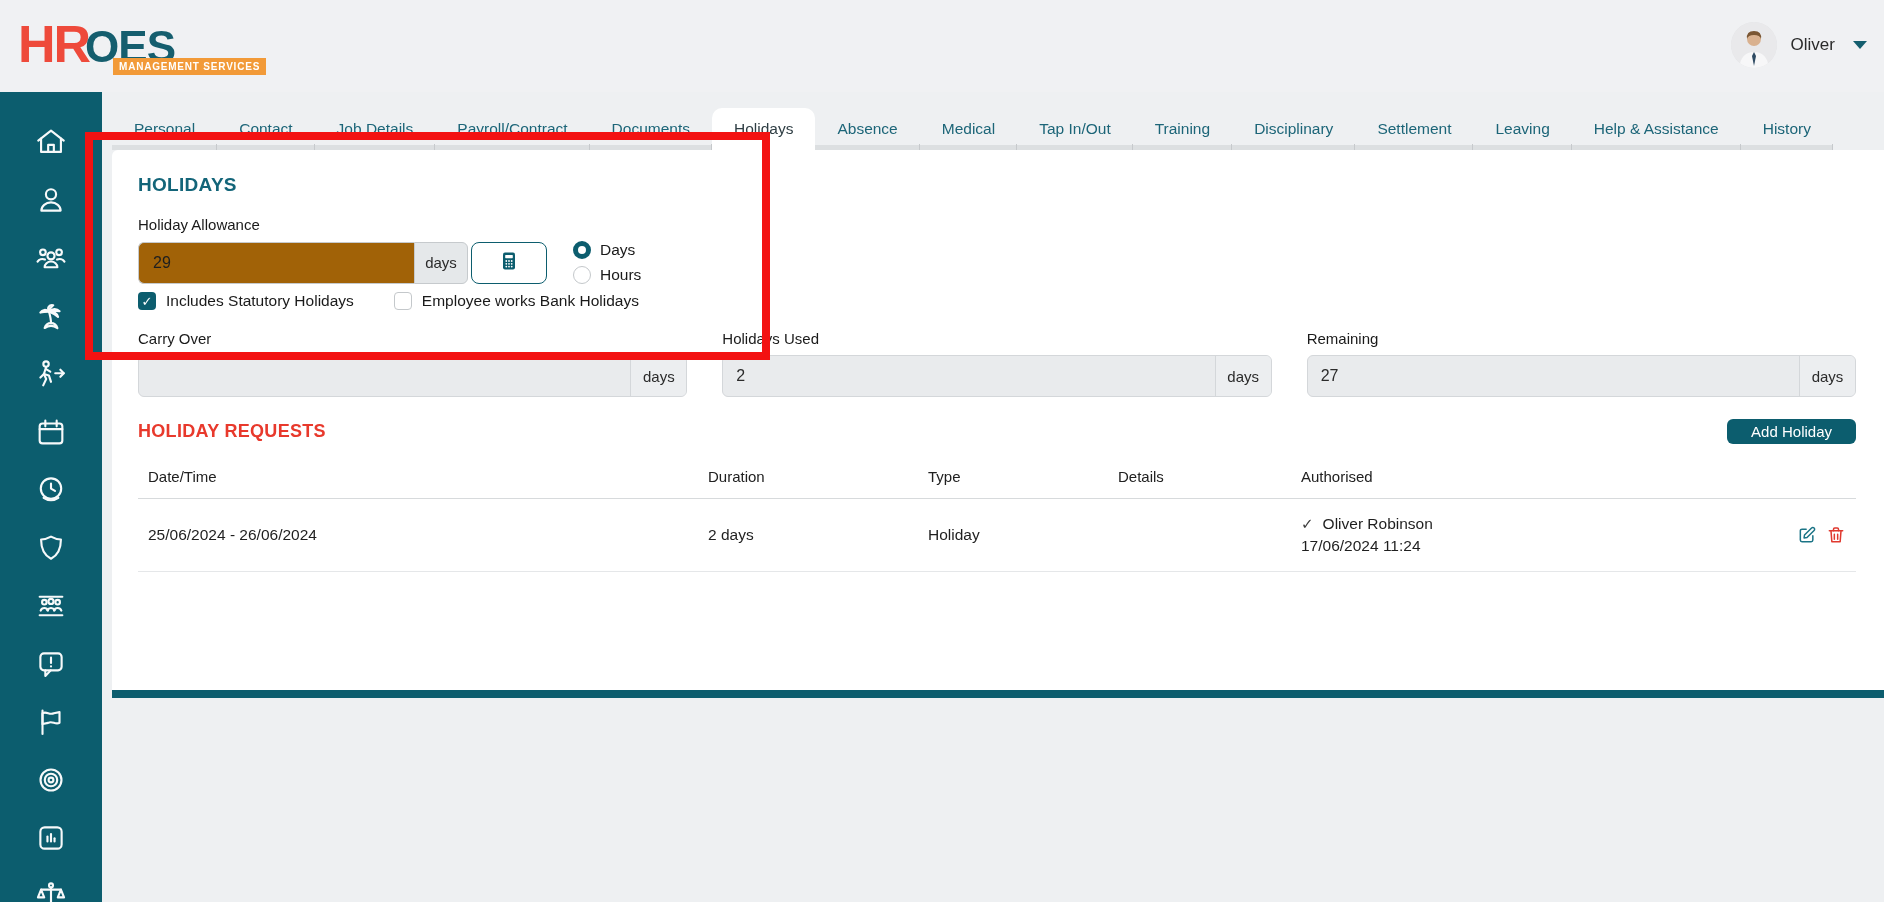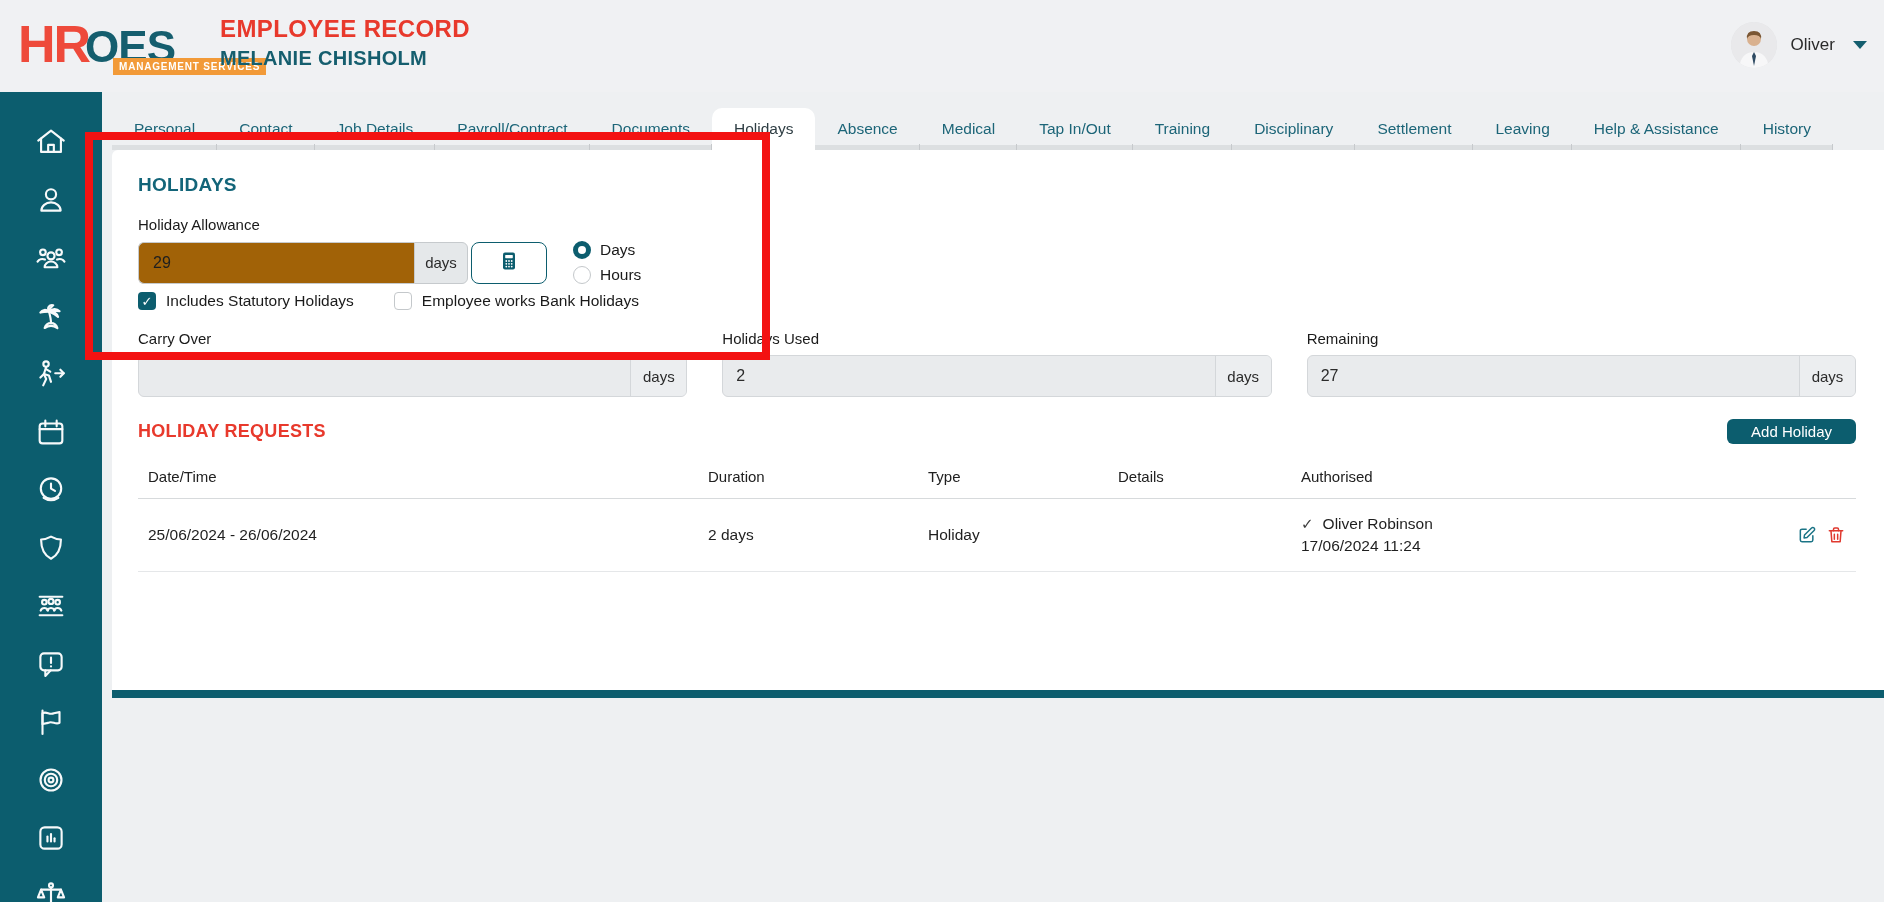--- a/index.html
+++ b/index.html
@@ -115,24 +115,20 @@
     border: 8px solid #f31212; z-index: 50; pointer-events: none;
   }
 </style>
 </head>
 <body>
 
 <div class="header">
   <div class="logo">
     <span class="hr">HR</span><span class="oes">OES</span>
     <span class="badge">MANAGEMENT SERVICES</span>
-  </div>
-  <div class="title-block">
-    <div class="title">EMPLOYEE RECORD</div>
-    <div class="subtitle">MELANIE CHISHOLM</div>
   </div>
   <div class="user-area">
     <span class="avatar">
       <svg viewBox="0 0 46 46" width="46" height="46">
         <circle cx="23" cy="23" r="23" fill="#e9e9eb"></circle>
         <circle cx="23" cy="17" r="7" fill="#d9b18f"></circle>
         <path d="M23 9 q8 0 7 8 q-1 -4 -7 -4 q-6 0 -7 4 q-1 -8 7 -8 Z" fill="#7a5633"></path>
         <path d="M8 46 q2 -16 15 -16 q13 0 15 16 Z" fill="#f7f7f8"></path>
         <path d="M23 30 l-2 4 2 10 2 -10 Z" fill="#2e4a62"></path>
       </svg>

